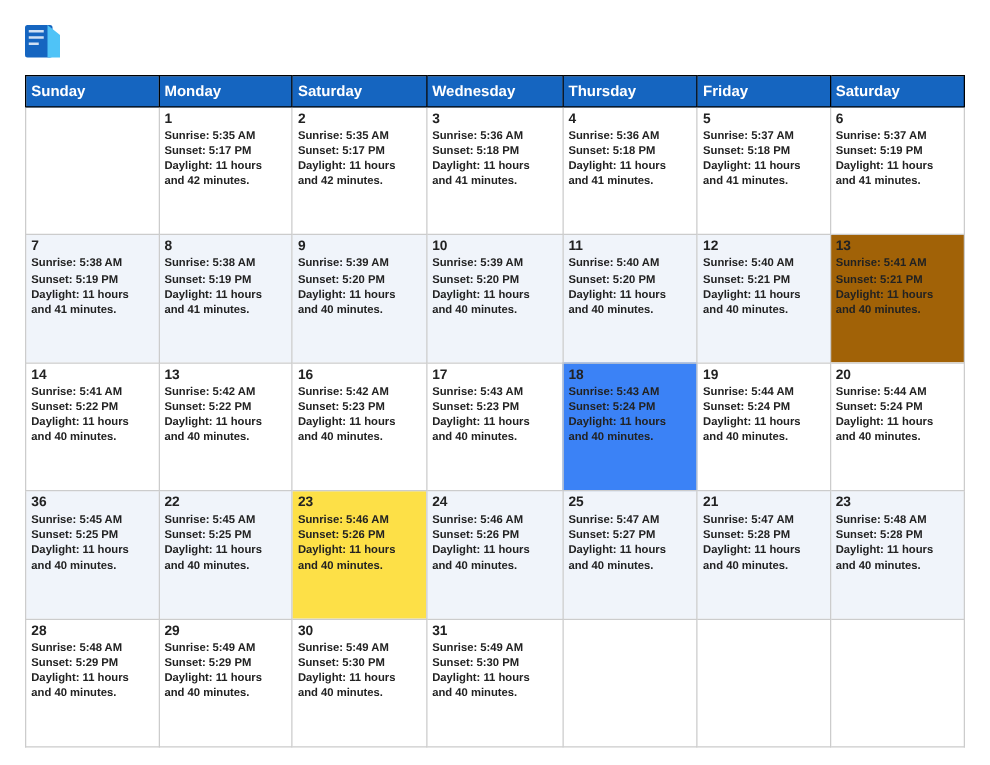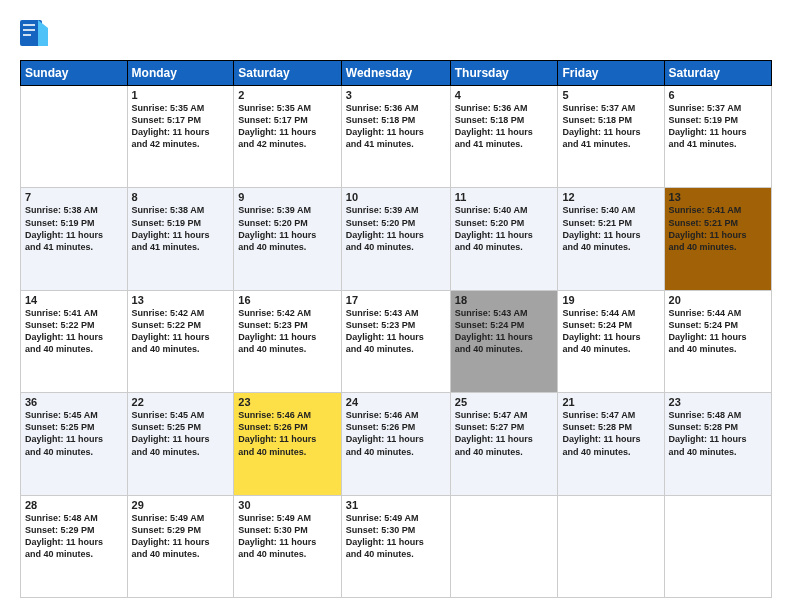--- a/index.html
+++ b/index.html
@@ -244,21 +244,21 @@
 Daylight: 11 hours
 and 40 minutes.</div>
           </td>
           <td style="background: rgb(255, 255, 255);">
             <span class="day-num">17</span>
             <div class="cell-info" style="white-space: pre-line;">Sunrise: 5:43 AM
 Sunset: 5:23 PM
 Daylight: 11 hours
 and 40 minutes.</div>
           </td>
-          <td style="background: #a3a3a3;">
+          <td style="background: #3b82f6;">
             <span class="day-num">18</span>
             <div class="cell-info" style="white-space: pre-line;">Sunrise: 5:43 AM
 Sunset: 5:24 PM
 Daylight: 11 hours
 and 40 minutes.</div>
           </td>
           <td style="background: rgb(255, 255, 255); margin-top: 44px;">
             <span class="day-num">19</span>
             <div class="cell-info" style="white-space: pre-line;">Sunrise: 5:44 AM
 Sunset: 5:24 PM

